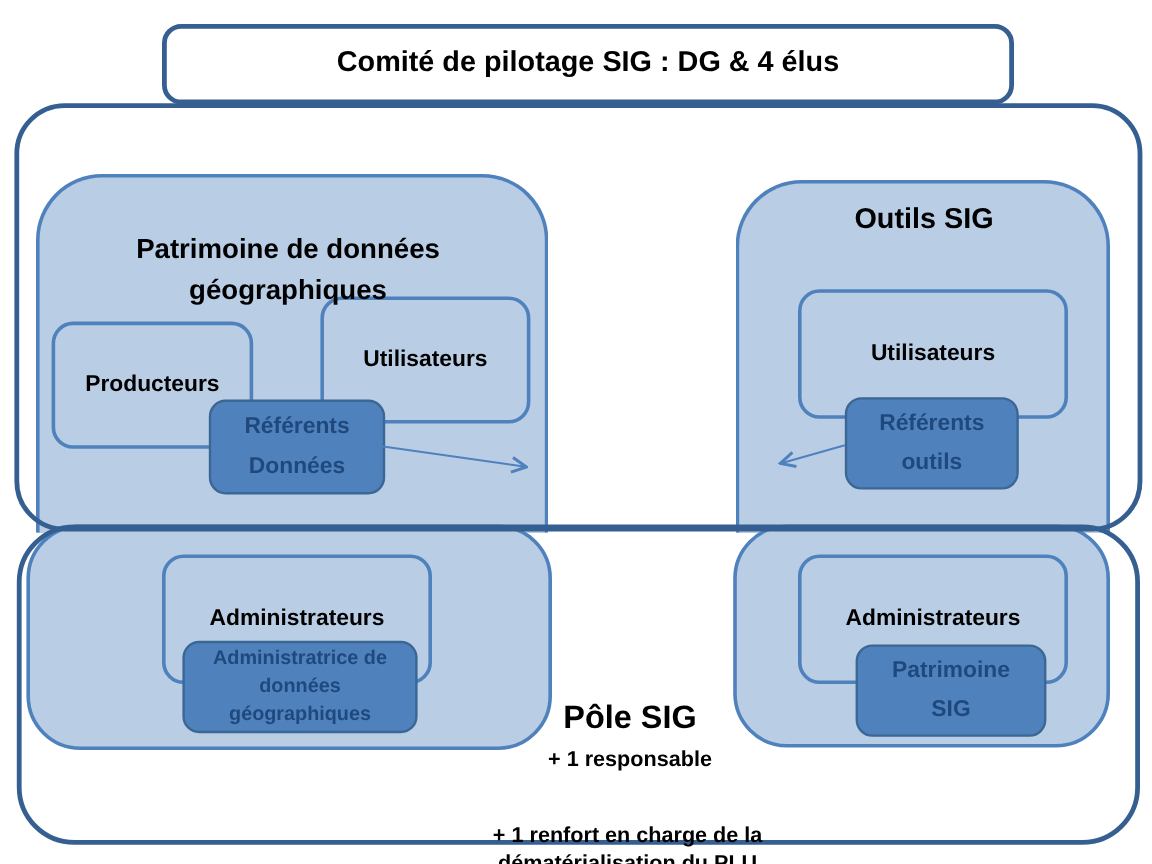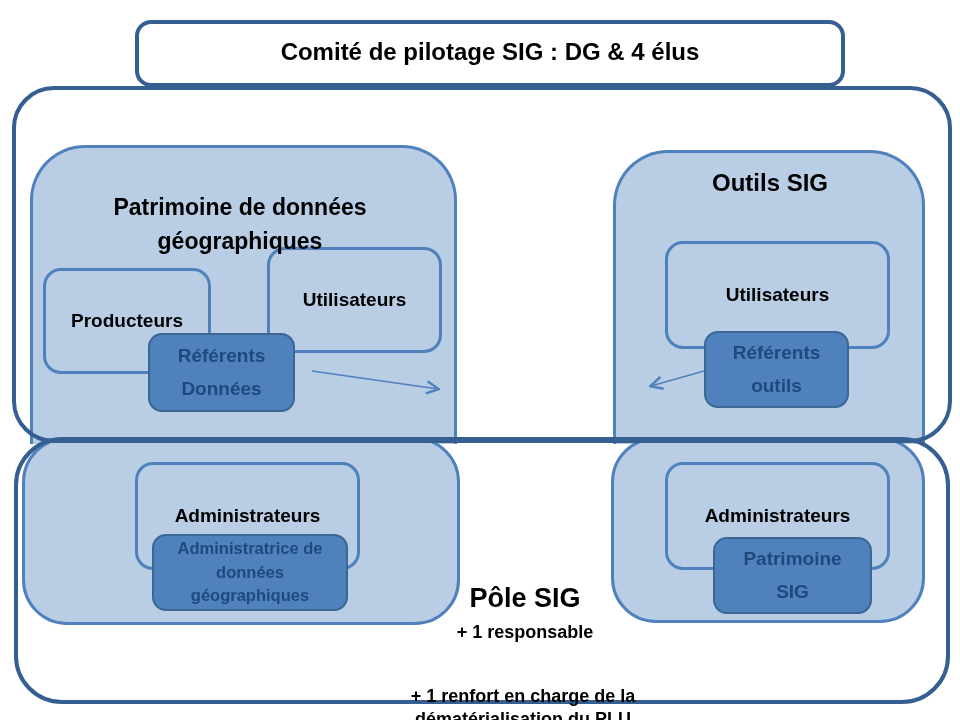--- a/index.html
+++ b/index.html
@@ -68,21 +68,21 @@
   <div class="abs outline" style="left:14px;top:437px;width:936px;height:267px;border-radius:48px;"></div>
   <div class="abs outline white-fill" style="left:135px;top:20px;width:710px;height:67px;border-radius:16px;"></div>
 
   <div class="abs title" style="left:135px;top:20px;width:710px;height:67px;line-height:64px;font-size:24px;">Comité de pilotage SIG : DG &amp; 4 élus</div>
   <div class="abs title" style="left:50px;top:164px;width:380px;font-size:23px;line-height:34px;margin-top:26px;">Patrimoine de données géographiques</div>
   <div class="abs title" style="left:645px;top:169px;width:250px;font-size:24px;">Outils SIG</div>
   <div class="abs title" style="left:395px;top:583px;width:260px;font-size:27px;">Pôle SIG</div>
   <div class="abs title" style="left:395px;top:622px;width:260px;font-size:18px;">+ 1 responsable</div>
   <div class="abs title" style="left:378px;top:685px;width:290px;font-size:18px;line-height:23px;">+ 1 renfort en charge de la dématérialisation du PLU</div>
 
-  <div class="abs dark" style="left:148px;top:333px;width:147px;height:79px;font-size:19px;line-height:1.7;padding:0 8px;">
+  <div class="abs dark" style="left:174px;top:333px;width:147px;height:79px;font-size:19px;line-height:1.7;padding:0 8px;">
     <span>Référents Données</span>
   </div>
   <div class="abs dark" style="left:704px;top:331px;width:145px;height:77px;font-size:19px;line-height:1.7;padding:0 14px;">
     <span>Référents outils</span>
   </div>
   <div class="abs dark" style="left:152px;top:534px;width:196px;height:77px;font-size:16.5px;line-height:1.45;padding:0 10px;">
     <span>Administratrice de données géographiques</span>
   </div>
   <div class="abs dark" style="left:713px;top:537px;width:159px;height:77px;font-size:19px;line-height:1.7;padding:0 20px;">
     <span>Patrimoine SIG</span>

